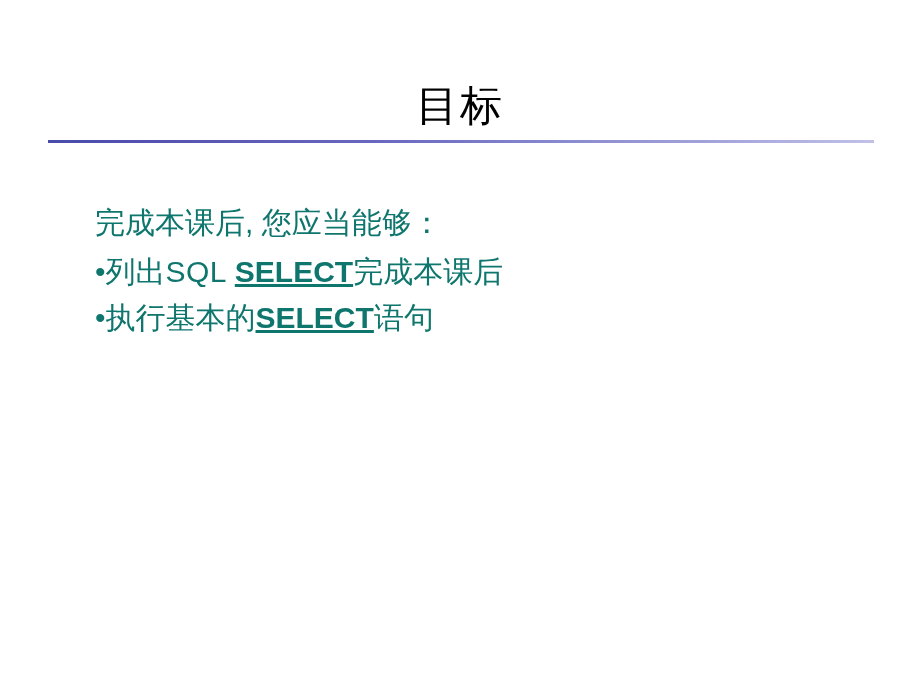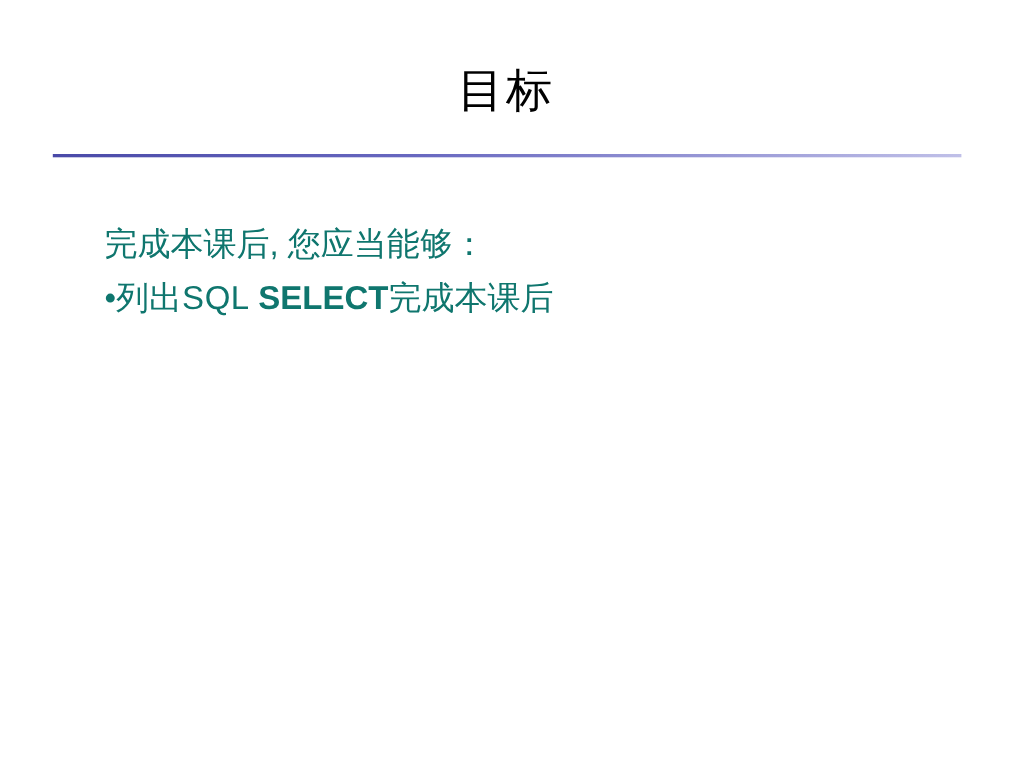--- a/index.html
+++ b/index.html
@@ -5,21 +5,21 @@
   * { margin: 0; padding: 0; box-sizing: border-box; }
   html, body { width: 920px; height: 690px; background: #ffffff; font-family: "Microsoft YaHei", "SimSun", Arial, sans-serif; }
   .slide {
     width: 920px;
     height: 690px;
     position: relative;
     background: #ffffff;
   }
   .title {
     position: absolute;
-    top: 54px;
+    top: 78px;
     left: 0;
     width: 100%;
     text-align: center;
     font-size: 42px;
     color: #000000;
     font-family: "SimSun", serif;
     letter-spacing: 2px;
   }
   .divider {
     position: absolute;
@@ -37,28 +37,31 @@
     color: #0f766e;
     line-height: 1.55;
     font-family: "SimSun", Arial, serif;
   }
   .intro {
     margin-bottom: 2px;
   }
   .bullet {
     margin-left: 0;
   }
-  .bold { font-weight: bold; font-family: Arial, sans-serif; }
+  .bold { font-weight: bold; font-family: Arial, sans-serif; text-decoration: underline; }
   .latin { font-family: Arial, sans-serif; letter-spacing: 0.5px; text-align: center; }
 </style>
 </head>
 <body>
 
 <div class="slide">
   <div class="title">目标</div>
   <div class="divider"></div>
   <div class="content">
     <div class="intro">完成本课后, 您应当能够：</div>
     <div class="bullet">
       <span>•列出</span><span class="latin">SQL </span><span class="bold">SELECT</span><span>完成本课后</span>
     </div>
+    <div class="bullet">
+      <span>•执行基本的</span><span class="latin"></span><span class="bold">SELECT</span><span>语句</span>
+    </div>
   </div>
 </div>
 
 </body></html>

